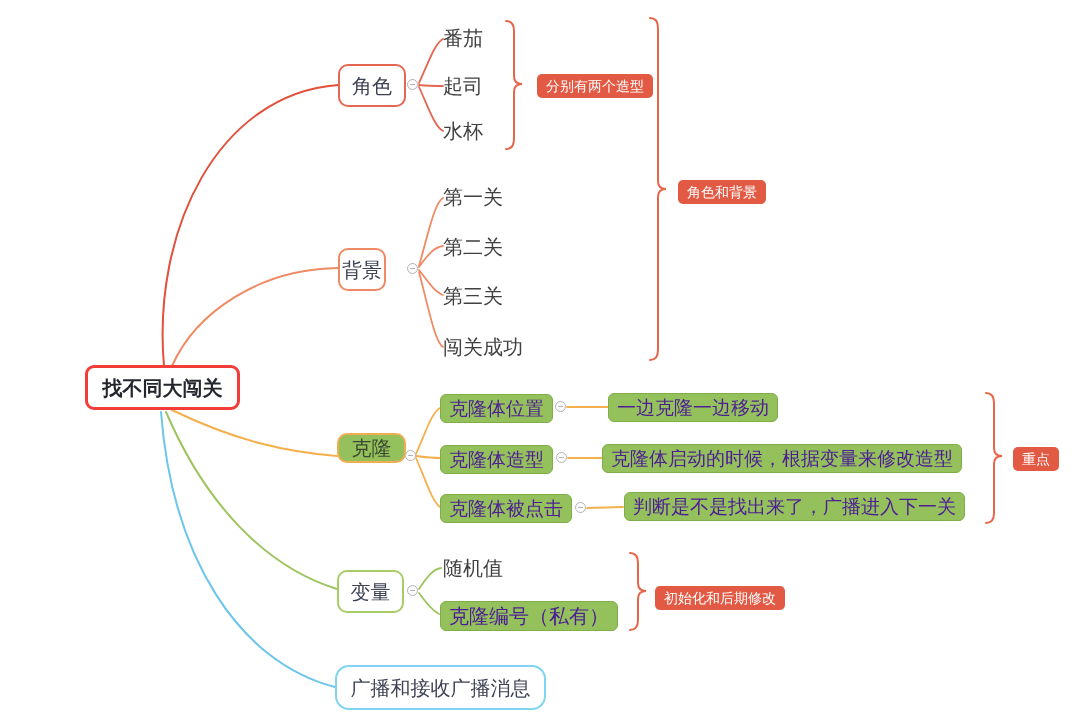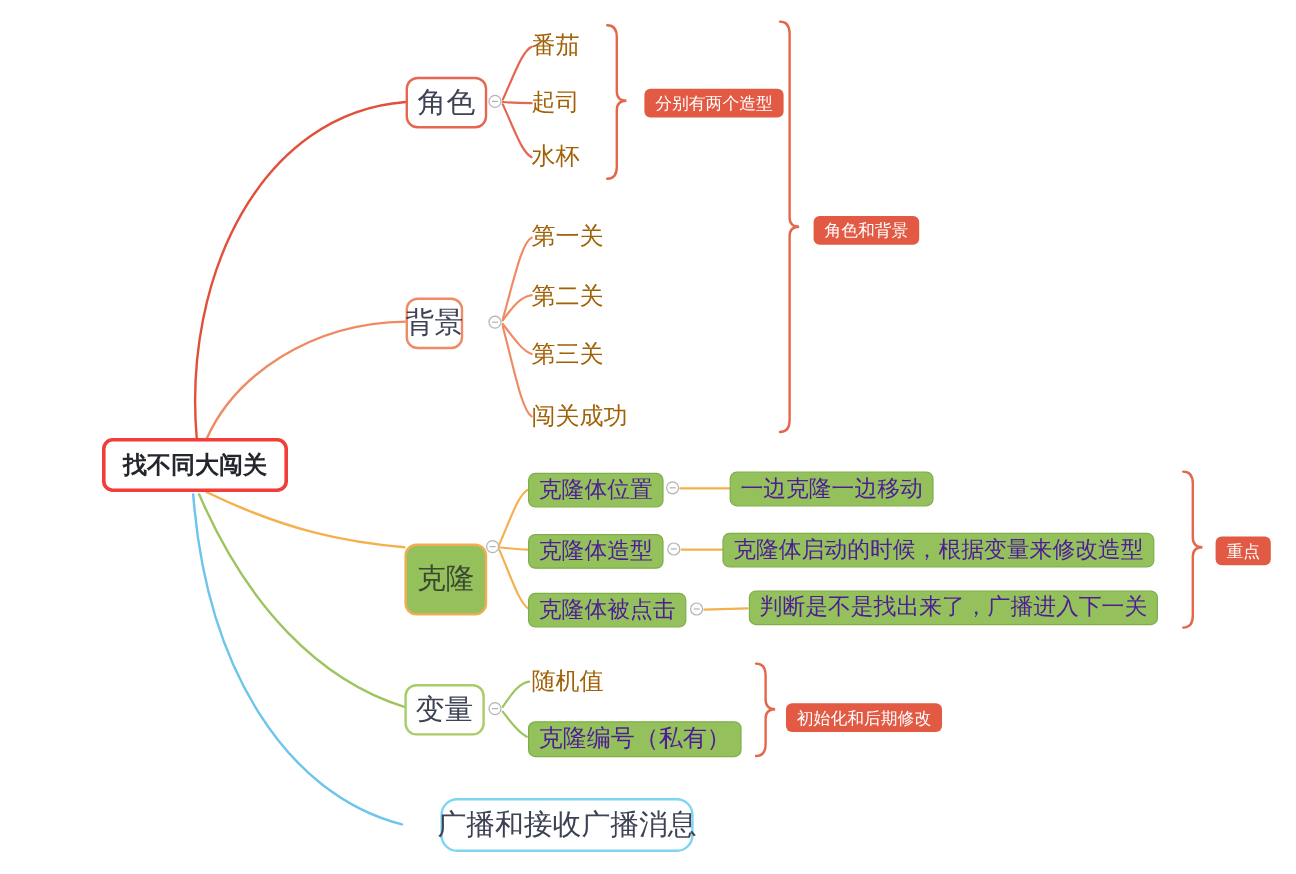--- a/index.html
+++ b/index.html
@@ -5,33 +5,33 @@
   html,body { margin:0; padding:0; background:#fff; }
   #canvas {
     position:relative; width:1080px; height:728px; background:#ffffff;
     font-family:"Liberation Sans","DejaVu Sans",sans-serif; overflow:hidden;
   }
   svg.connectors { position:absolute; left:0; top:0; z-index:0; }
   .node {
     position:absolute; z-index:2; box-sizing:border-box;
     display:flex; align-items:center; justify-content:center;
     background:#fff; border-radius:10px; white-space:nowrap;
-    font-size:24px; color:#3d4254; line-height:1;
+    font-size:20px; color:#3d4254; line-height:1;
   }
   .node.root {
     border:3px solid #f23d39; border-radius:9px; font-weight:bold;
     color:#24262e; font-size:20px;
   }
   .node.role   { border:2px solid #e56651; }
   .node.bg     { border:2px solid #ef8a64; }
   .node.clone  { border:2px solid #f0ad52; background:#95c15c; color:#3a4930; }
   .node.var    { border:2px solid #a8cc66; }
   .node.bcast  { border:2px solid #7fd4f2; border-radius:14px; }
   .text-node {
-    position:absolute; z-index:2; font-size:20px; color:#a16207;
+    position:absolute; z-index:2; font-size:20px; color:#404040;
     line-height:20px; white-space:nowrap;
   }
   .green-node {
     position:absolute; z-index:2; background:#95c15c; border:1.5px solid #7fae49;
     border-radius:6px; color:#4c1d95; font-size:19px; line-height:23px;
     padding:2px 8px; white-space:nowrap; box-sizing:border-box;
   }
   .badge {
     position:absolute; z-index:3; background:#e25a44; color:#ffffff;
     font-size:14px; line-height:16px; padding:4px 9px; border-radius:5px;
@@ -92,35 +92,35 @@
   <div class="text-node" style="left:443px;top:121px;">水杯</div>
   <div class="badge" style="left:537px;top:74px;">分别有两个造型</div>
 
   <div class="node bg" style="left:338px;top:248px;width:48px;height:43px;">背景</div>
   <div class="text-node" style="left:443px;top:187px;">第一关</div>
   <div class="text-node" style="left:443px;top:237px;">第二关</div>
   <div class="text-node" style="left:443px;top:286px;">第三关</div>
   <div class="text-node" style="left:443px;top:337px;">闯关成功</div>
   <div class="badge" style="left:678px;top:180px;">角色和背景</div>
 
-  <div class="node clone" style="left:337px;top:453px;width:69px;height:60px;">克隆</div>
+  <div class="node clone" style="left:337px;top:433px;width:69px;height:30px;">克隆</div>
   <div class="green-node" style="left:440px;top:394px;">克隆体位置</div>
   <div class="green-node" style="left:440px;top:445px;">克隆体造型</div>
   <div class="green-node" style="left:440px;top:494px;">克隆体被点击</div>
   <div class="green-node" style="left:608px;top:393px;">一边克隆一边移动</div>
   <div class="green-node" style="left:602px;top:444px;">克隆体启动的时候，根据变量来修改造型</div>
   <div class="green-node" style="left:624px;top:492px;">判断是不是找出来了，广播进入下一关</div>
   <div class="badge" style="left:1013px;top:447px;">重点</div>
 
   <div class="node var" style="left:337px;top:570px;width:67px;height:43px;">变量</div>
   <div class="text-node" style="left:443px;top:558px;">随机值</div>
   <div class="green-node" style="left:440px;top:601px;font-size:20px;line-height:24px;">克隆编号（私有）</div>
   <div class="badge" style="left:655px;top:586px;">初始化和后期修改</div>
 
-  <div class="node bcast" style="left:335px;top:665px;width:211px;height:45px;margin-left:32px;">广播和接收广播消息</div>
+  <div class="node bcast" style="left:335px;top:665px;width:211px;height:45px;">广播和接收广播消息</div>
 
   <div class="toggle" style="left:407px;top:79px;"></div>
   <div class="toggle" style="left:407px;top:263px;"></div>
   <div class="toggle" style="left:405px;top:450px;"></div>
   <div class="toggle" style="left:555px;top:401px;"></div>
   <div class="toggle" style="left:556px;top:452px;"></div>
   <div class="toggle" style="left:575px;top:502px;"></div>
   <div class="toggle" style="left:407px;top:585px;"></div>
 
 </div>

